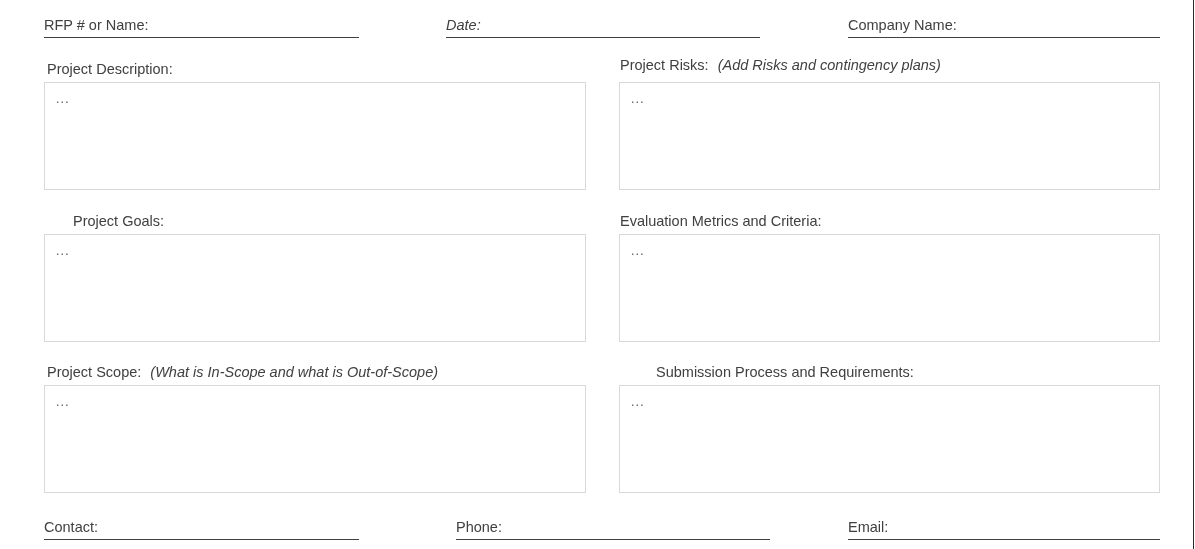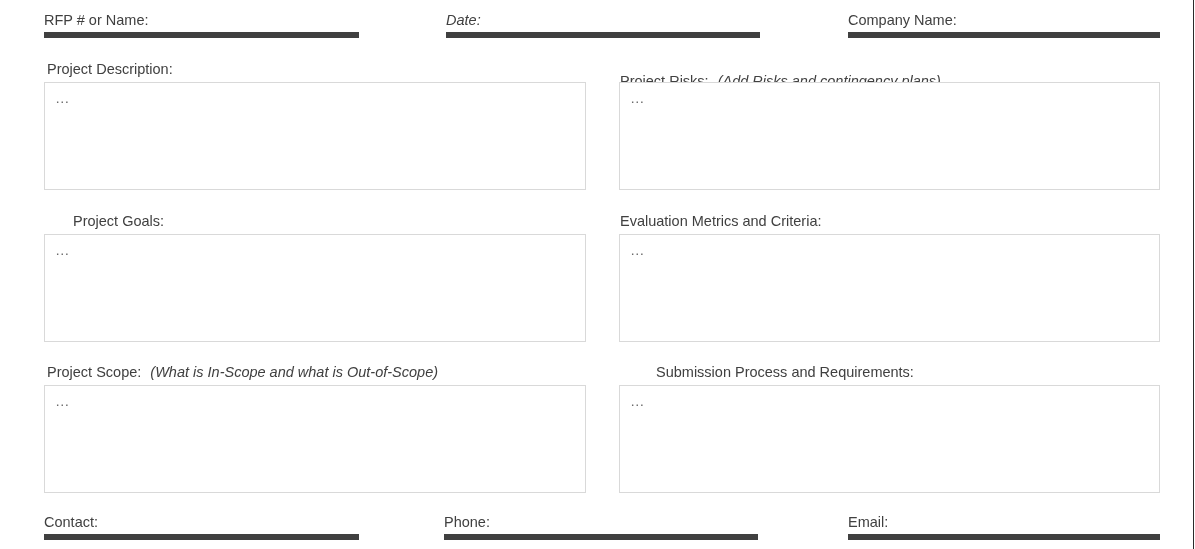--- a/index.html
+++ b/index.html
@@ -34,21 +34,21 @@
     left: 1193px;
     width: 1px;
     height: 549px;
     background: #2b2b2b;
   }
 
   
   .line-field {
     position: absolute;
     box-sizing: border-box;
-    border-bottom: 6px solid #404040;
+    border-bottom: 1px solid #404040;
     height: 24px;
   }
   .line-field .field-label {
     position: absolute;
     left: 0;
     bottom: 3px;
     font-size: 14.5px;
     line-height: 18px;
     color: #404040;
     white-space: nowrap;
@@ -104,21 +104,21 @@
   </div>
 
   <div class="section-label" style="left:47px; top:60px;text-align:center;">
     <span>Project Description:</span>
     <span class="hint"></span>
   </div>
   <div class="text-box" style="left:44px; top:82px; width:542px; height:108px;">
     <span class="box-value">…</span>
   </div>
 
-  <div class="section-label" style="left:620px; top:72px;">
+  <div class="section-label" style="left:620px; top:56px;">
     <span>Project Risks:</span>
     <span class="hint" style="margin-left: 5px;">(Add Risks and contingency plans)</span>
   </div>
   <div class="text-box" style="left:619px; top:82px; width:541px; height:108px;">
     <span class="box-value">…</span>
   </div>
 
   <div class="section-label" style="left:47px; top:212px;margin-left:26px;">
     <span>Project Goals:</span>
     <span class="hint"></span>
@@ -149,21 +149,21 @@
   </div>
   <div class="text-box" style="left:619px; top:385px; width:541px; height:108px;">
     <span class="box-value">…</span>
   </div>
 
   <div class="line-field" style="left:44px; top:516px; width:315px;text-align:right;">
     <span class="field-label">Contact:</span>
     <span class="field-value"></span>
   </div>
 
-  <div class="line-field" style="left:444px; top:516px; width:314px;">
+  <div class="line-field" style="left:456px; top:516px; width:314px;">
     <span class="field-label">Phone:</span>
     <span class="field-value"></span>
   </div>
 
   <div class="line-field" style="left:848px; top:516px; width:312px;">
     <span class="field-label">Email:</span>
     <span class="field-value"></span>
   </div>
 
   <div class="right-edge-rule"></div>

